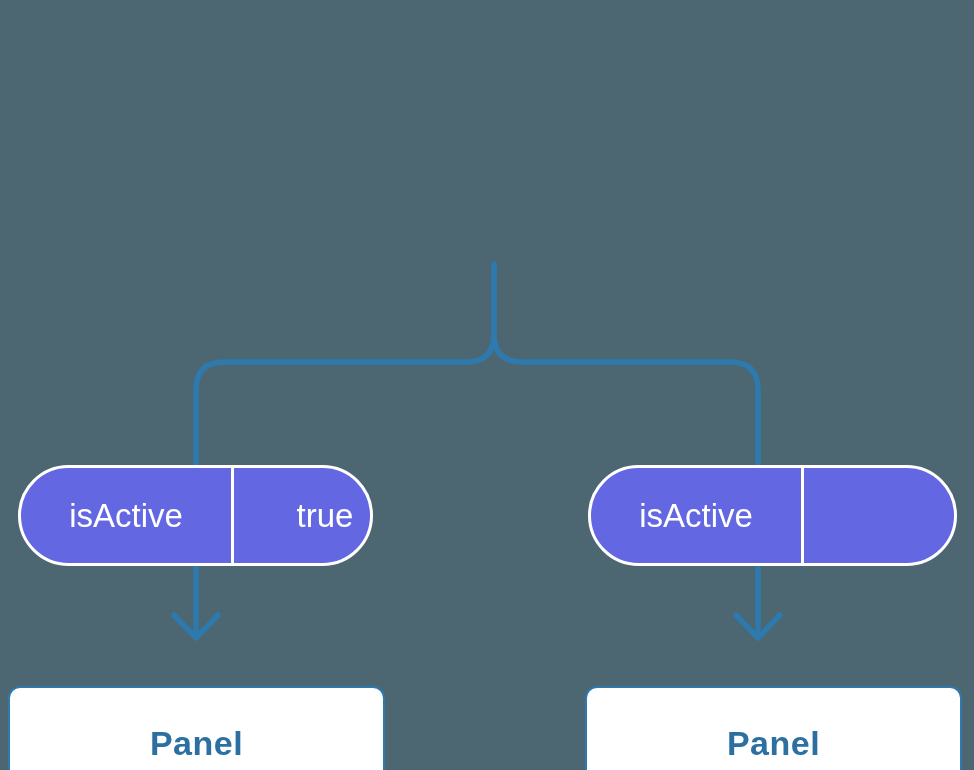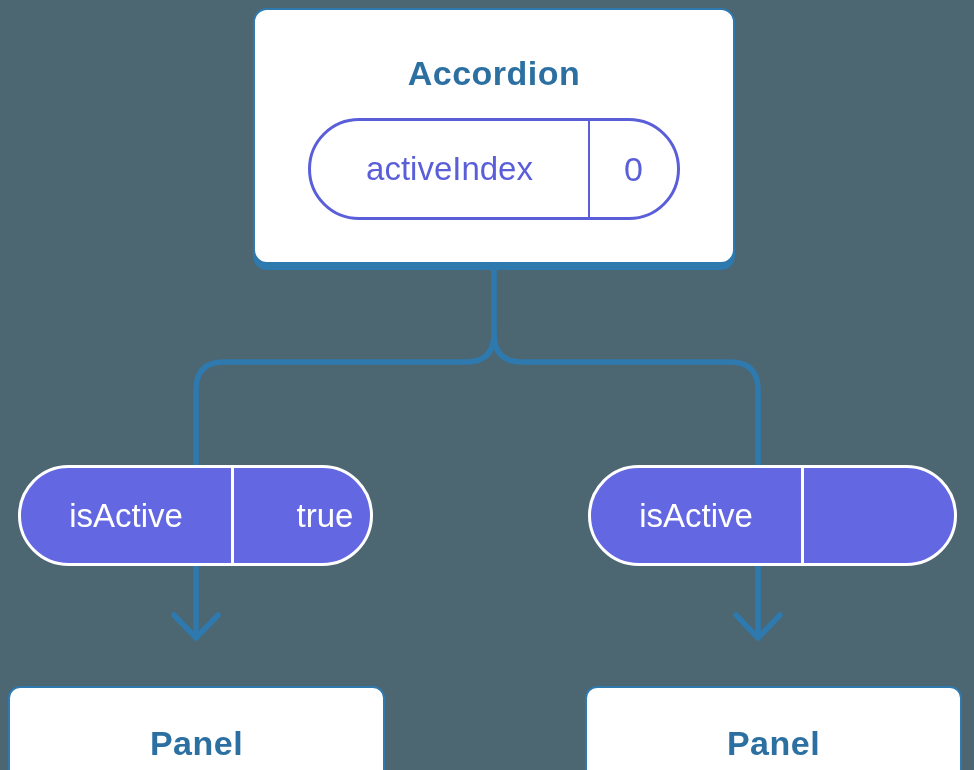--- a/index.html
+++ b/index.html
@@ -103,28 +103,20 @@
 
   <svg class="connector-svg" width="974" height="770" viewBox="0 0 974 770">
     <path d="M494 264 L494 334 Q494 362 466 362 L224 362 Q196 362 196 390 L196 464"></path>
     <path d="M494 334 Q494 362 522 362 L730 362 Q758 362 758 390 L758 464"></path>
     <path d="M196 566 L196 635"></path>
     <path d="M174 615 L196 638 L218 615"></path>
     <path d="M758 566 L758 635"></path>
     <path d="M736 615 L758 638 L780 615"></path>
   </svg>
 
-  <div class="card accordion-card">
-    <div class="node-title accordion-title">Accordion</div>
-    <div class="pill state-pill">
-      <div class="pill-name">activeIndex</div>
-      <div class="pill-divider"></div>
-      <div class="pill-value">0</div>
-    </div>
-  </div>
 
   <div class="pill prop-pill prop-pill-left">
     <div class="pill-name">isActive</div>
     <div class="pill-divider"></div>
     <div class="pill-value">true</div>
   </div>
 
   <div class="pill prop-pill prop-pill-right">
     <div class="pill-name">isActive</div>
     <div class="pill-divider"></div>

